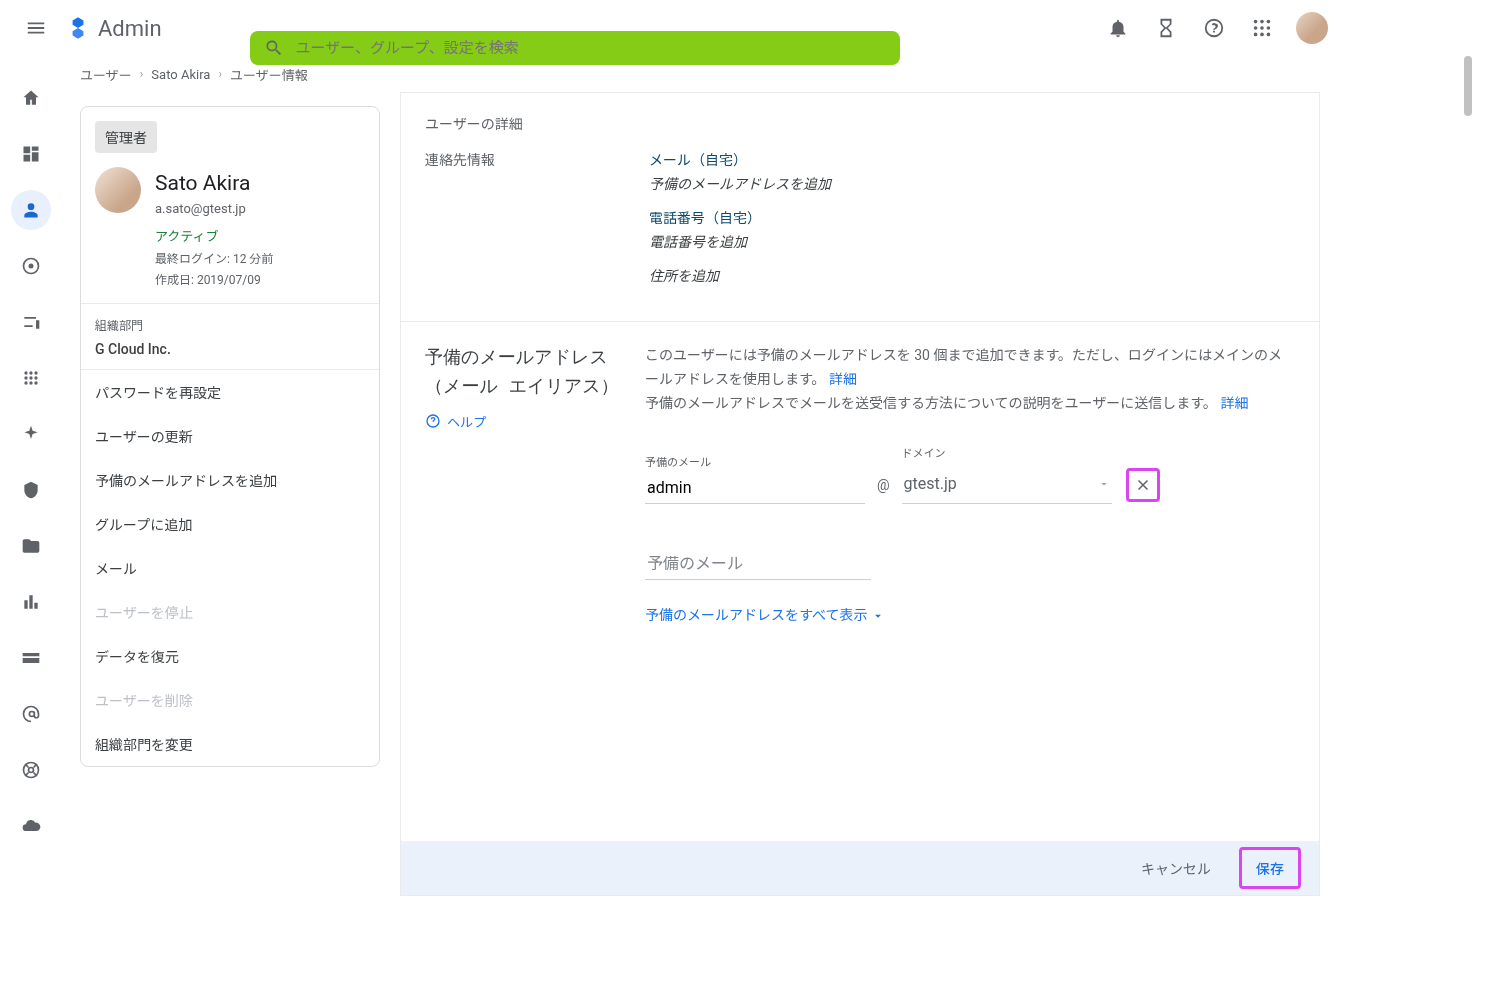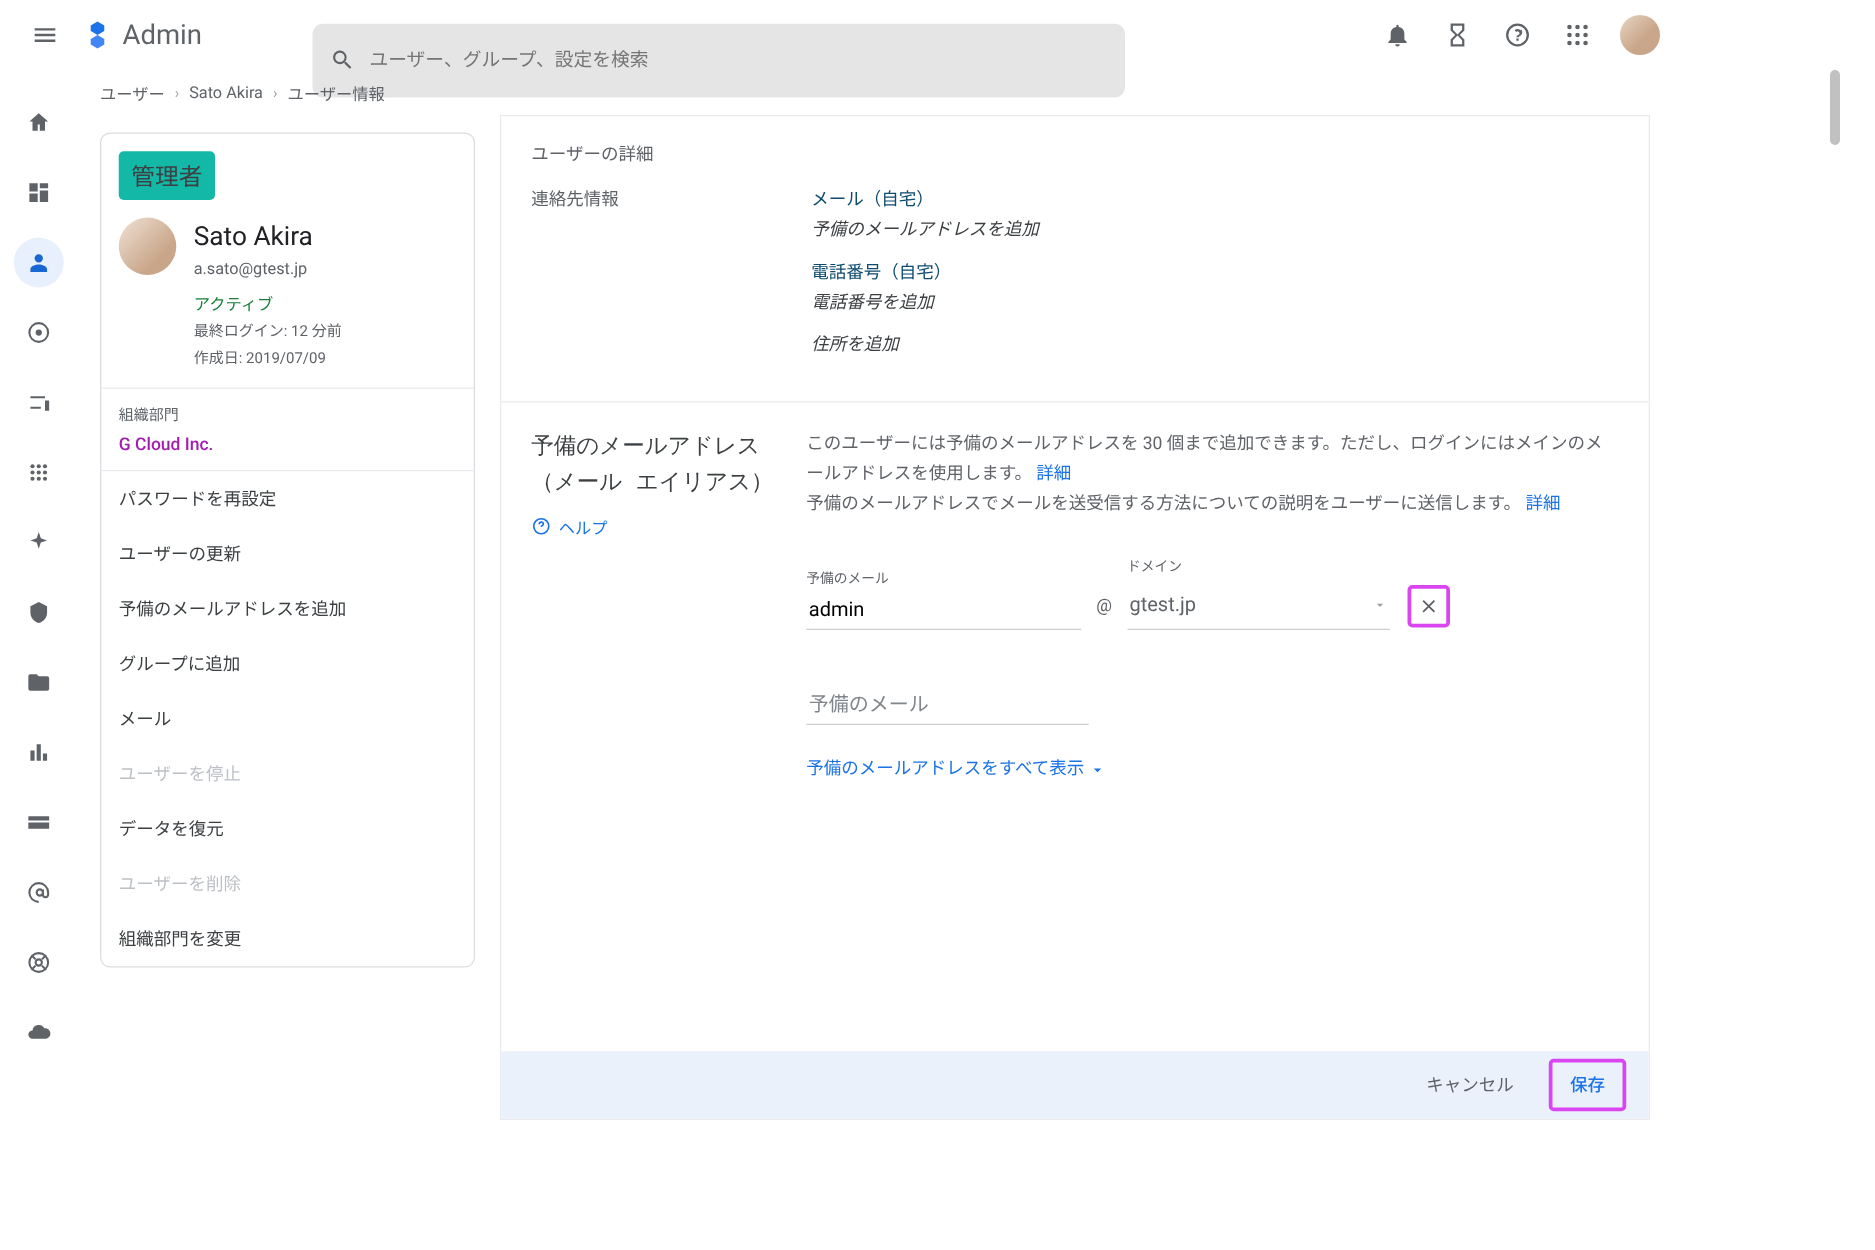--- a/index.html
+++ b/index.html
@@ -3,48 +3,48 @@
 <meta charset="utf-8">
 <style>
 * { margin:0; padding:0; box-sizing:border-box; font-family:Roboto,"Noto Sans JP","Hiragino Sans",Arial,sans-serif; }
 body { background:#fff; color:#202124; width:1344px; height:896px; overflow:hidden; }
 .header { height:56px; display:flex; align-items:center; padding:0 16px; gap:8px; }
 .menu-btn { width:40px;height:40px;display:flex;align-items:center;justify-content:center;border-radius:50%;cursor:pointer; }
 .menu-btn svg,.icon-btn svg{width:22px;height:22px;fill:#5f6368;}
 .logo { display:flex;align-items:center;gap:6px;margin-right:80px; }
 .logo-mark{width:28px;height:28px;display:flex;align-items:center;justify-content:center;}
 .logo-text{font-size:22px;color:#5f6368;}
-.search{flex:0 0 650px;height:59px;background:#e5e5e5;border-radius:8px;display:flex;align-items:center;padding:0 14px;gap:12px;margin-top:40px;}
+.search{flex:0 0 650px;height:34px;background:#84cc16;border-radius:8px;display:flex;align-items:center;padding:0 14px;gap:12px;margin-top:40px;}
 .search input{flex:1;border:none;background:transparent;font-size:15px;outline:none;color:#5f6368;}
 .header-spacer{flex:1;}
 .icon-btn{width:40px;height:40px;display:flex;align-items:center;justify-content:center;border-radius:50%;cursor:pointer;}
 .avatar{width:32px;height:32px;border-radius:50%;background:linear-gradient(135deg,#e8d5c4 0%,#c9a68a 60%);margin-left:6px;}
 .main{display:flex;height:calc(100% - 56px);}
 .rail{width:62px;display:flex;flex-direction:column;align-items:center;padding-top:22px;gap:16px;}
 .rail-item{width:40px;height:40px;display:flex;align-items:center;justify-content:center;border-radius:50%;cursor:pointer;}
 .rail-item.active{background:#e8f0fe;}
 .rail-item svg{width:20px;height:20px;fill:#5f6368;}
 .rail-item.active svg{fill:#1967d2;}
 .content{flex:1;display:flex;flex-direction:column;}
 .crumbs{height:36px;display:flex;align-items:center;padding:0 18px;gap:8px;font-size:13px;color:#5f6368;}
 .crumbs .crumb{cursor:pointer;}
 .crumbs .sep{color:#9aa0a6;font-size:12px;}
 .body{display:flex;gap:20px;padding:0 0 0 18px;height:calc(100% - 36px);}
 .sidecard{width:300px;background:#fff;border:1px solid #dadce0;border-radius:8px;align-self:flex-start;margin-top:14px;overflow:hidden;}
-.chip{display:inline-block;background:#14b8a6;color:#3c4043;font-size:19px;padding:6px 10px;border-radius:4px;margin:14px 0 0 14px;}
+.chip{display:inline-block;background:#e5e5e5;color:#3c4043;font-size:14px;padding:6px 10px;border-radius:4px;margin:14px 0 0 14px;}
 .profile{display:flex;gap:14px;padding:14px 14px 16px 14px;}
 .pfp{width:46px;height:46px;border-radius:50%;background:linear-gradient(135deg,#f0e2d6 0%,#c9a68a 70%);flex-shrink:0;}
 .pname{font-size:21px;color:#202124;margin-top:4px;}
 .pemail{font-size:13px;color:#5f6368;margin-top:6px;}
 .pstatus{font-size:13px;color:#188038;margin-top:10px;}
 .pmeta{font-size:12px;color:#5f6368;margin-top:4px;}
 .divider{height:1px;background:#e8eaed;}
 .section{padding:12px 14px;}
 .slabel{font-size:12px;color:#5f6368;}
-.orgname{font-size:14px;color:#a21caf;margin-top:8px;font-weight:500;}
+.orgname{font-size:14px;color:#404040;margin-top:8px;font-weight:500;}
 .linklist{display:flex;flex-direction:column;justify-content:flex-end;}
 .linklist a{font-size:14px;color:#3c4043;padding:12px 14px;text-decoration:none;cursor:pointer;}
 .linklist a.disabled{color:#bdc1c6;cursor:default;}
 .mainpanel{flex:1;display:flex;flex-direction:column;background:#fff;border:1px solid #e8eaed;border-radius:0;overflow:hidden;margin-right:24px;}
 .panel-top{padding:0 24px;color:#5f6368;font-size:14px;}
 .sec-title{padding:20px 0 10px 0;}
 .row{display:flex;gap:24px;padding:6px 0;}
 .row-label{width:200px;font-size:14px;color:#5f6368;}
 .row-body{flex:1;}
 .fl{font-size:14px;color:#0c4a6e;}

